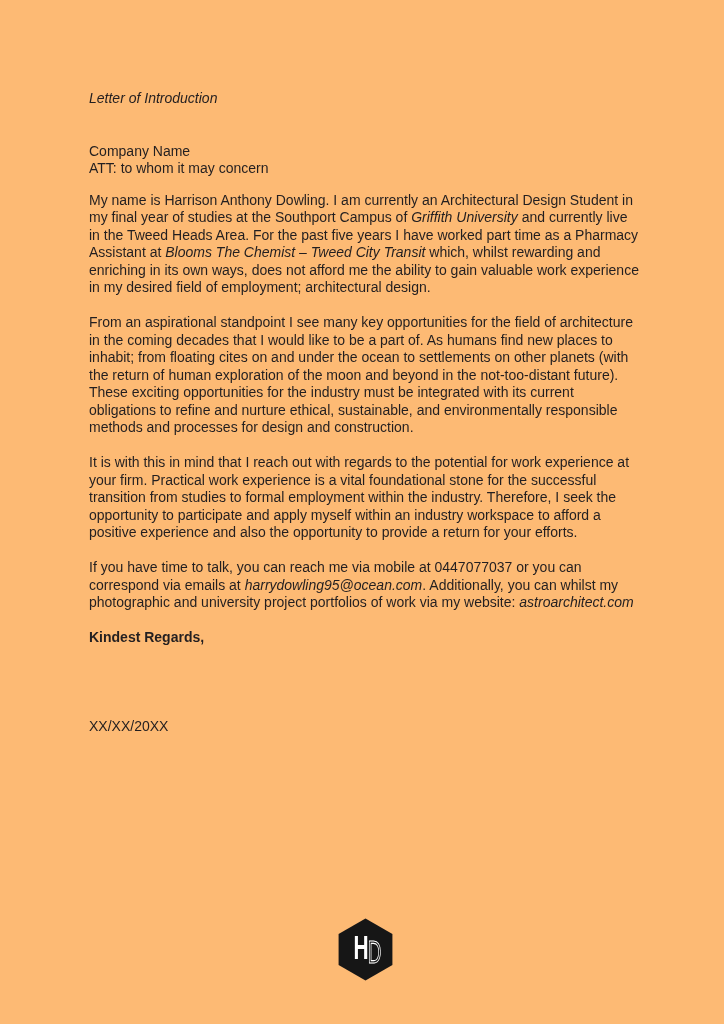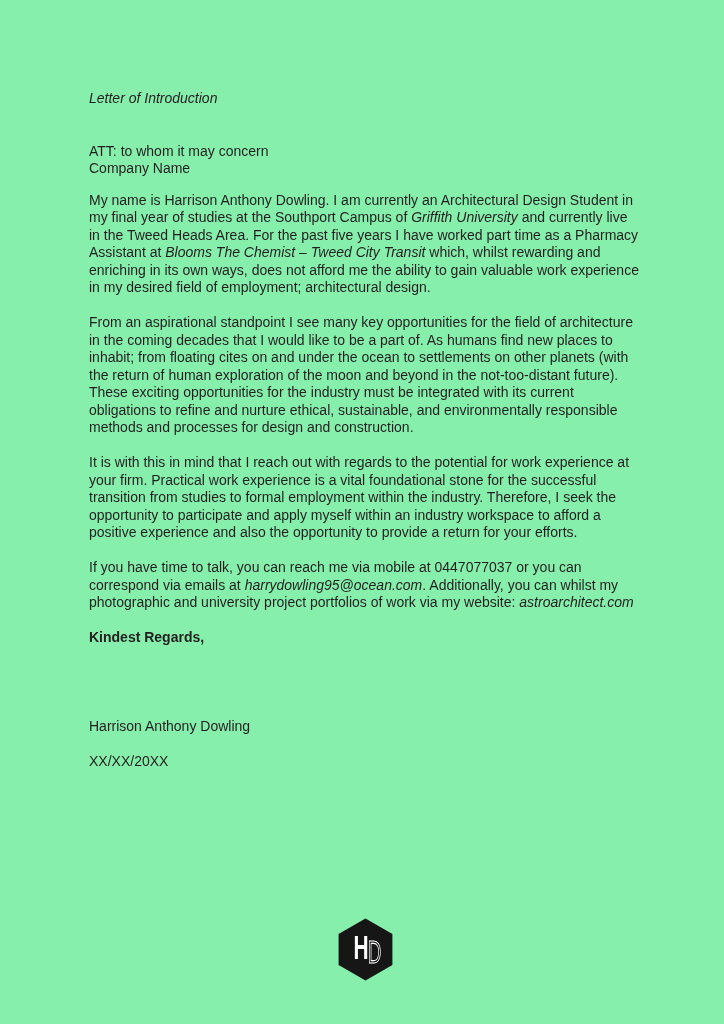--- a/index.html
+++ b/index.html
@@ -10,21 +10,21 @@
     position: relative;
     font-family: "Liberation Sans", "DejaVu Sans", sans-serif;
     color: #231f20;
     overflow: hidden;
   }
   .page {
     position: absolute;
     top: 0; left: 0;
     width: 724px; height: 1024px;
     padding: 90px 83px 0 89px;
-    background: #86efac;
+    background: #fdba74;
   }
   .content {
     width: 552px;
     font-size: 14px;
     line-height: 17.5px;
   }
   .title {
     font-style: italic;
     margin-bottom: 35px;
   }
@@ -46,35 +46,34 @@
 </style>
 </head>
 <body>
 
 <div class="page">
   <div class="content">
 
     <div class="title">Letter of Introduction</div>
 
     <div class="recipient">
+      <div>Company Name</div>
       <div>ATT: to whom it may concern</div>
-      <div>Company Name</div>
     </div>
 
     <div>
         <div class="para"><span>My name is Harrison Anthony Dowling. I am currently an Architectural Design Student in my final year of studies at the Southport Campus of </span><span class="it">Griffith University</span><span> and currently live in the Tweed Heads Area. For the past five years I have worked part time as a Pharmacy Assistant at </span><span class="it">Blooms The Chemist – Tweed City Transit</span><span> which, whilst rewarding and enriching in its own ways, does not afford me the ability to gain valuable work experience in my desired field of employment; architectural design.</span></div>
         <div class="para"><span>From an aspirational standpoint I see many key opportunities for the field of architecture in the coming decades that I would like to be a part of. As humans find new places to inhabit; from floating cites on and under the ocean to settlements on other planets (with the return of human exploration of the moon and beyond in the not-too-distant future). These exciting opportunities for the industry must be integrated with its current obligations to refine and nurture ethical, sustainable, and environmentally responsible methods and processes for design and construction.</span></div>
         <div class="para"><span>It is with this in mind that I reach out with regards to the potential for work experience at your firm. Practical work experience is a vital foundational stone for the successful transition from studies to formal employment within the industry. Therefore, I seek the opportunity to participate and apply myself within an industry workspace to afford a positive experience and also the opportunity to provide a return for your efforts.</span></div>
         <div class="para"><span>If you have time to talk, you can reach me via mobile at 0447077037 or you can correspond via emails at </span><span class="it">harrydowling95@ocean.com</span><span>. Additionally, you can whilst my photographic and university project portfolios of work via my website: </span><span class="it">astroarchitect.com</span></div>
       </div>
 
 
     <div class="valediction">Kindest Regards,</div>
 
-    <div class="sig-name">Harrison Anthony Dowling</div>
 
     <div class="sig-date">XX/XX/20XX</div>
   </div>
 
   <div class="logo-wrap">
     <svg width="69" height="69" viewBox="0 0 80 80" xmlns="http://www.w3.org/2000/svg">
       <polygon points="40,4 71.2,22 71.2,58 40,76 8.8,58 8.8,22" fill="#161616"></polygon>
       <text x="26" y="50.5" font-size="38" font-weight="bold" font-family="Liberation Sans, DejaVu Sans, sans-serif" textLength="17.5" lengthAdjust="spacingAndGlyphs" fill="#ffffff">H</text>
       <text x="42.7" y="56" font-size="36" font-weight="normal" font-family="Liberation Sans, DejaVu Sans, sans-serif" textLength="15.8" lengthAdjust="spacingAndGlyphs" fill="none" stroke-width="1.2" stroke="#ffffff">D</text>
     </svg>

